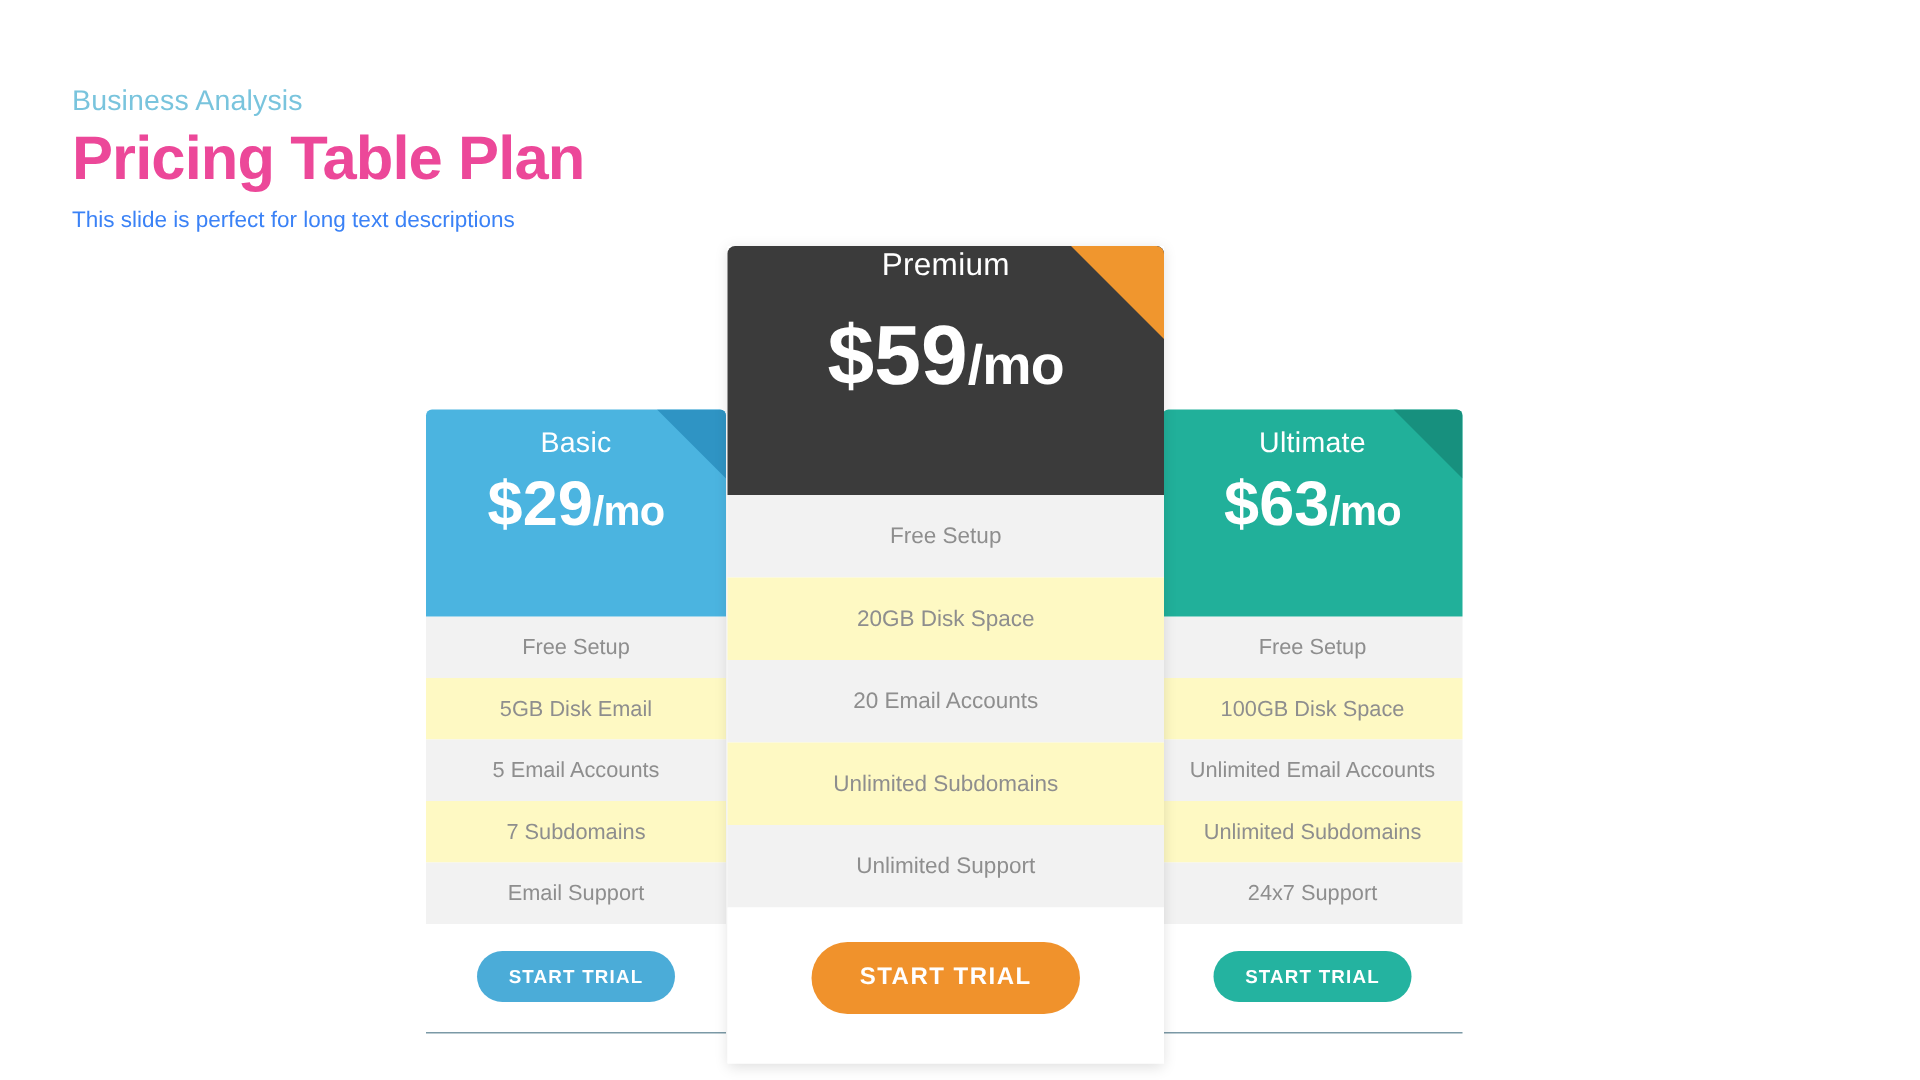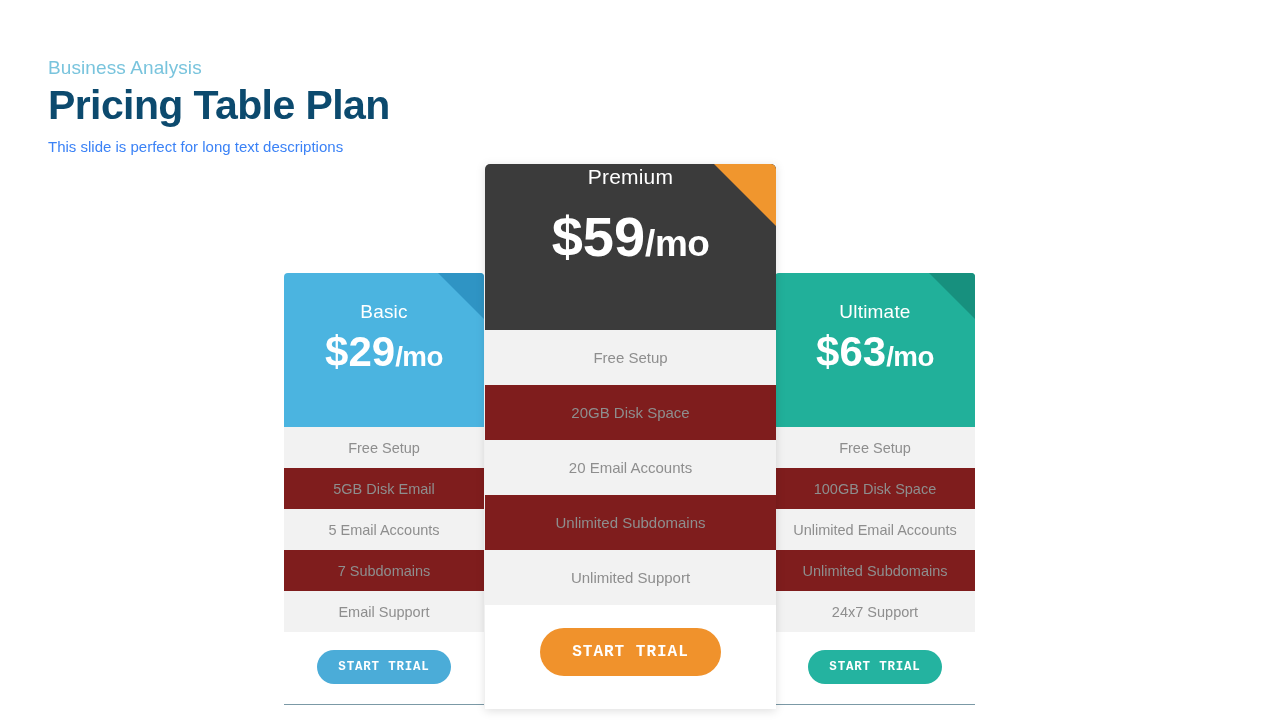--- a/index.html
+++ b/index.html
@@ -26,21 +26,21 @@
     font-size: 19px;
     color: #79c4dd;
     letter-spacing: 0.1px;
     line-height: 1.3;
     margin: 0 0 2px 0;
     font-weight: 400;
   }
   .slide-title {
     font-size: 41px;
     font-weight: bold;
-    color: #0c4a6e;
+    color: #ec4899;
     letter-spacing: -0.6px;
     line-height: 1.12;
     margin: 0;
   }
   .slide-subtitle {
     font-size: 15px;
     color: #3b82f6;
     margin: 8px 0 0 0;
     line-height: 1.3;
     font-weight: 400;
@@ -80,21 +80,21 @@
 
   
   .card-head {
     position: relative;
     overflow: hidden;
     text-align: center;
     color: #ffffff;
   }
   .plan-card.side .card-head {
     height: 126px;
-    padding-top: 28px;
+    padding-top: 12px;
     border-radius: 4px 4px 0 0;
   }
   .plan-card.featured .card-head {
     height: 166px;
     border-radius: 5px 5px 0 0;
   }
   .card-head.basic-head { background: #4bb4e0; }
   .card-head.ultimate-head { background: #21b09a; }
   .card-head.premium-head { background: #3b3b3b; }
 
@@ -160,21 +160,21 @@
     display: flex;
     align-items: center;
     justify-content: center;
   }
   .plan-card.side .feature-row { height: 41px; }
   .plan-card.featured .feature-row {
     height: 55px;
     font-size: 15px;
   }
   .feature-row.odd { background: #f2f2f2; }
-  .feature-row.even { background: #7f1d1d; }
+  .feature-row.even { background: #fef9c3; }
 
   
   .card-foot {
     background: #ffffff;
     text-align: center;
     box-sizing: border-box;
   }
   .plan-card.side .card-foot {
     padding: 18px 0 20px 0;
   }
@@ -182,21 +182,21 @@
     padding: 23px 0 33px 0;
   }
 
   .cta-button {
     display: inline-block;
     border: none;
     color: #ffffff;
     font-weight: bold;
     letter-spacing: 0.8px;
     cursor: pointer;
-    font-family: Liberation Mono, monospace;
+    font-family: Liberation Sans, sans-serif;
     border-radius: 40px;
     text-align: center;
   }
   .plan-card.side .cta-button {
     font-size: 12.5px;
     padding: 10px 21px;
   }
   .plan-card.featured .cta-button {
     font-size: 16px;
     padding: 15px 32px;

